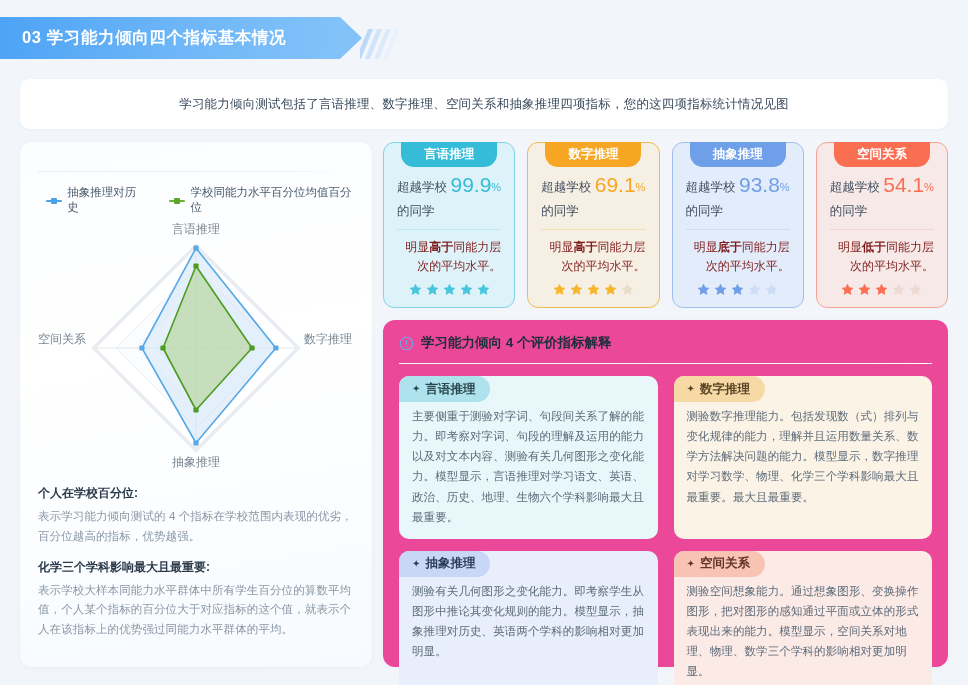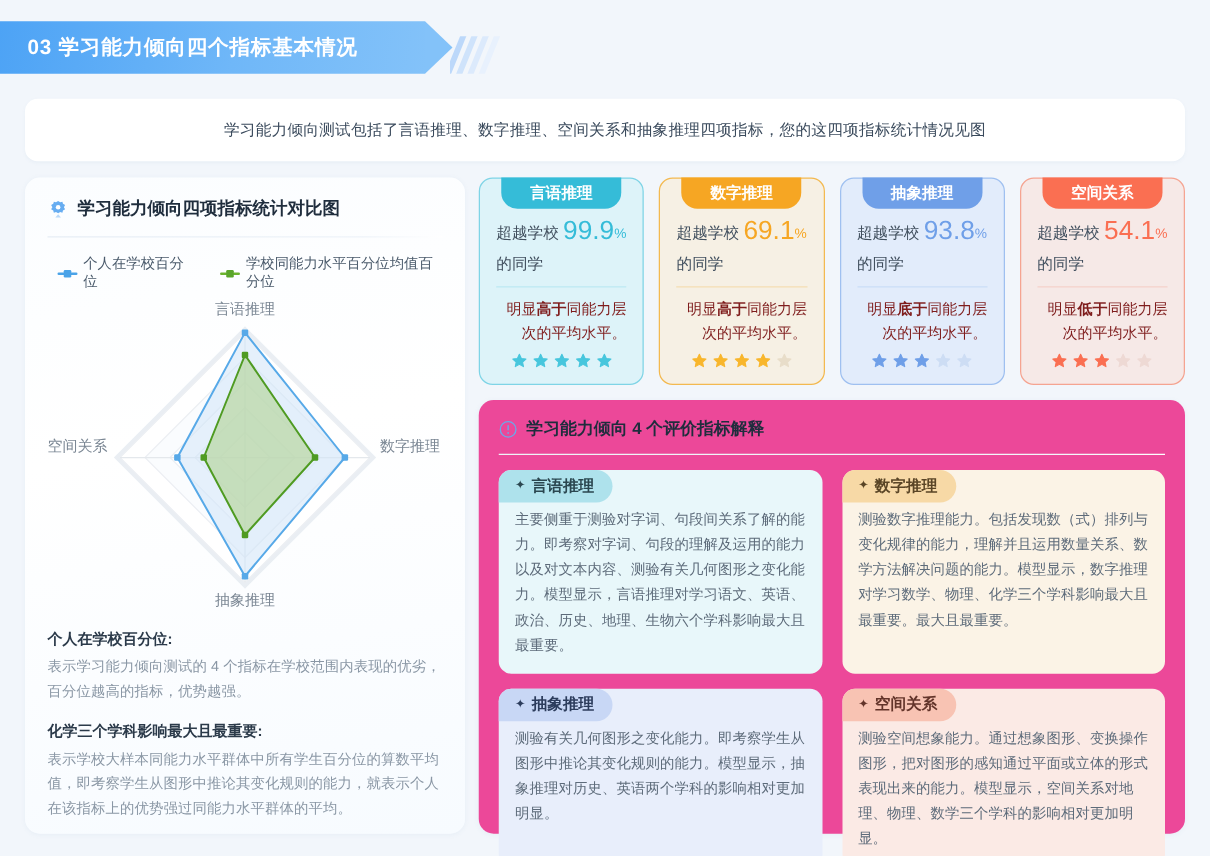--- a/index.html
+++ b/index.html
@@ -178,40 +178,30 @@
       <i></i>
   </div>
 </div>
 
 <div class="intro-bar">
   <span class="intro-text">学习能力倾向测试包括了言语推理、数字推理、空间关系和抽象推理四项指标，您的这四项指标统计情况见图</span>
 </div>
 
 <div class="left-panel">
 
-  <div class="panel-title-row">
-    <span class="gear-icon">
-      <svg viewBox="0 0 24 24" width="17" height="17">
-        <path d="M12 2.6l2.4 1.4 2.4-.7.7 2.4 2.4 1.4-1.4 2.4 1.4 2.4-2.4 1.4-.7 2.4-2.4-.7L12 16.4 9.6 15l-2.4.7-.7-2.4-2.4-1.4L5.5 9.5 4.1 7.1l2.4-1.4.7-2.4 2.4.7z" fill="#5aa6f0" opacity="0.92"></path>
-        <circle cx="12" cy="9.6" r="2.6" fill="#ffffff"></circle>
-        <path d="M12 17.6l-3.2 3.6h6.4z" fill="#8cc2f5" opacity="0.6"></path>
-      </svg>
-    </span>
-    <span class="panel-title">学习能力倾向四项指标统计对比图</span>
-  </div>
 
   <div class="panel-rule"></div>
 
   <div class="legend-row">
     <div class="legend-item">
       <span class="legend-mark">
         <span class="bar" style="background:#4aa3e8"></span>
         <span class="dot" style="background:#4aa3e8"></span>
       </span>
-      <span class="legend-label">个人在学校百分位</span>
+      <span class="legend-label">抽象推理对历史</span>
     </div>
     <div class="legend-item">
       <span class="legend-mark">
         <span class="bar" style="background:#6cb32e"></span>
         <span class="dot" style="background:#5aa52b"></span>
       </span>
       <span class="legend-label">学校同能力水平百分位均值百分位</span>
     </div>
   </div>
 
@@ -242,21 +232,21 @@
     <span class="radar-axis-label" style="right:2px;top:110px;">数字推理</span>
     <span class="radar-axis-label" style="left:50%;bottom:10px;transform:translateX(-50%);">抽象推理</span>
     <span class="radar-axis-label" style="left:0px;top:110px;">空间关系</span>
   </div>
 
   <div class="defs">
     <div class="def-head">个人在学校百分位:</div>
     <div class="def-body">表示学习能力倾向测试的 4 个指标在学校范围内表现的优劣，百分位越高的指标，优势越强。</div>
     <div class="def-gap"></div>
     <div class="def-head">化学三个学科影响最大且最重要:</div>
-    <div class="def-body">表示学校大样本同能力水平群体中所有学生百分位的算数平均值，即考察学生从图形中推论其变化规则的能力，就表示个人在该指标上的优势强过同能力水平群体的平均。</div>
+    <div class="def-body">表示学校大样本同能力水平群体中所有学生百分位的算数平均值，个人某个指标的百分位大于对应指标的这个值，就表示个人在该指标上的优势强过同能力水平群体的平均。</div>
   </div>
 </div>
 
 <div class="cards-row" id="cards-row">
     <div class="score-card" style="background: rgb(221, 243, 249); border-color: rgb(127, 212, 230);">
       <div class="card-tab" style="background:#35bcd8">
         <span>言语推理</span>
       </div>
       <div class="card-pct-line"><span>超越学校 </span><span class="card-pct-num" style="color:#35bcd8">99.9</span><span class="card-pct-sym" style="color:#35bcd8">%</span></div>
       <div class="card-sub">的同学</div>

